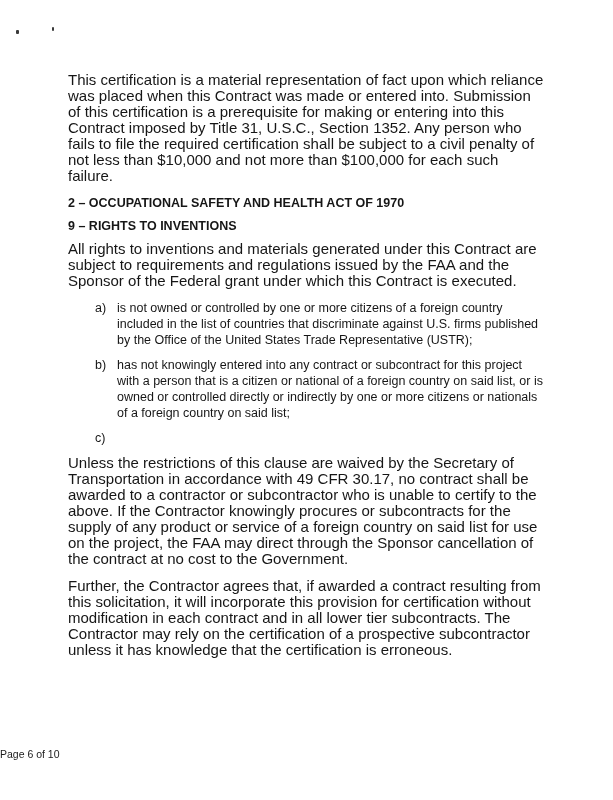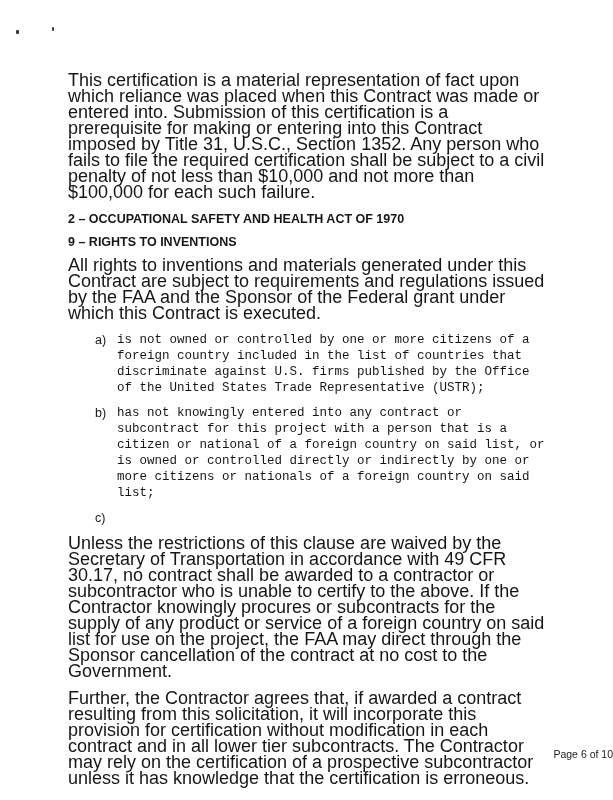--- a/index.html
+++ b/index.html
@@ -16,21 +16,21 @@
     color: #161616;
     overflow: hidden;
   }
   .content {
     position: absolute;
     left: 68px;
     top: 72px;
     width: 478px;
   }
   .para {
-    font-size: 18px;
+    font-size: 15px;
     line-height: 16px;
     margin: 0 0 11px 0;
   }
   .heading {
     font-size: 12.5px;
     line-height: 16px;
     font-weight: bold;
     margin: 4px 0 7px 0;
   }
   .gap-before {
@@ -43,28 +43,27 @@
     margin: 0 0 9px 0;
     padding-left: 27px;
     font-size: 12.5px;
     line-height: 16px;
   }
   .list-label {
     flex: 0 0 22px;
   }
   .list-text {
     flex: 1 1 auto;
-    font-family: Liberation Mono, monospace;
   }
   .footer {
     position: absolute;
     left: 0;
     top: 748px;
     width: 100%;
-    text-align: right;
+    text-align: left;
     font-size: 10.5px;
     line-height: 13px;
     color: #1b1b1b;
   }
   .artifact {
     position: absolute;
     background: #3a3a3a;
   }
   .artifact-1 { left: 16px; top: 30px; width: 3px; height: 4px; border-radius: 1px; }
   .artifact-2 { left: 52px; top: 27px; width: 2px; height: 4px; border-radius: 1px; }

